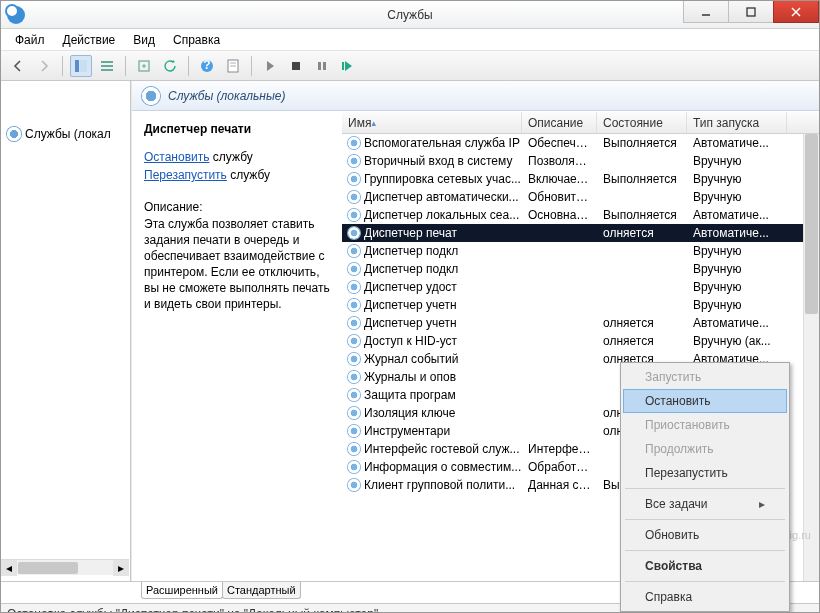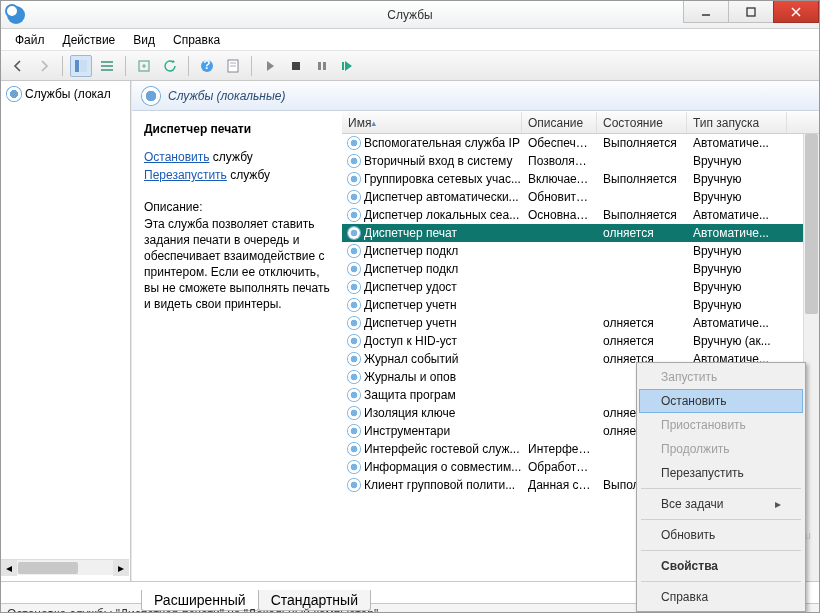--- a/index.html
+++ b/index.html
@@ -18,21 +18,21 @@
   .menubar span { padding:2px 8px; }
 
   .toolbar { height:30px; background:linear-gradient(#fafafa,#eaeaea); border-bottom:1px solid #c8c8c8; display:flex; align-items:center; padding:0 6px; gap:4px; }
   .tb-sep { width:1px; height:20px; background:#c0c0c0; margin:0 3px; }
   .tb-btn { width:22px; height:22px; display:flex; align-items:center; justify-content:center; border:1px solid transparent; border-radius:2px; }
   .tb-btn.on { border-color:#9ab8d8; background:#d6e6f6; }
   .tb-btn svg { width:14px; height:14px; }
 
   .workarea { display:flex; height:500px; }
   .left-pane { width:130px; border-right:1px solid #c8c8c8; padding:4px 2px; background:#fff; }
-  .tree-item { display:flex; align-items:center; gap:4px; padding:2px 4px; }
+  .tree-item { display:flex; align-items:center; gap:4px; padding:2px 4px;margin-top:40px; }
   .gear-ic { width:14px; height:14px; background:radial-gradient(circle,#69a5db 40%,#fff 42%); border-radius:50%; box-shadow:0 0 0 1px #69a5db; }
 
   .right-pane { flex:1; display:flex; flex-direction:column; border-left:1px solid #e8e8e8; }
   .rp-header { height:30px; background:linear-gradient(#fbfcfe,#e6eef8); border-bottom:1px solid #c8d4e2; display:flex; align-items:center; padding:0 10px; gap:8px; }
   .rp-header .gear-ic { width:18px; height:18px; }
   .rp-title { font-size:12px; color:#2a4c74;font-style:italic; }
 
   .rp-body { flex:1; display:flex; border-top:1px solid #fff; position:relative; }
   .detail-col { width:210px; padding:10px 12px; }
   .detail-col .svc-name { font-weight:bold; margin-bottom:12px; }
@@ -42,41 +42,41 @@
   .detail-col .desc-text { line-height:16px; }
 
   .list-col { flex:1; position:relative; overflow:hidden; }
   .list-header { display:flex; height:22px; background:linear-gradient(#fcfcfc,#ececec); border-bottom:1px solid #d0d0d0; }
   .list-header .col { padding:3px 6px; border-right:1px solid #e0e0e0; color:#333; display:flex; align-items:center; gap:0; }
   .col-name { width:180px; } .col-desc { width:75px; } .col-state { width:90px; } .col-start { width:100px; }
   .sort-arrow { color:#5b8dc8; font-size:9px; }
 
   .list-rows { overflow:hidden; }
   .row { display:flex; height:18px; align-items:center; }
-  .row.selected { background:#0f766e; color:#fff; }
+  .row.selected { background:#0f172a; color:#fff; }
   .row .cell { padding:1px 6px; white-space:nowrap; overflow:hidden; text-overflow:ellipsis; }
   .row .cell.name { width:180px; display:flex; align-items:center; gap:4px; }
   .row .cell.desc { width:75px; } .row .cell.state { width:90px; } .row .cell.start { width:100px; }
   .svc-ic { width:12px; height:12px; flex-shrink:0; background:radial-gradient(circle,#7ab3e2 40%,#fff 42%); border-radius:50%; box-shadow:0 0 0 1px #7ab3e2; }
 
   .scrollbar-v { position:absolute; right:0; top:22px; bottom:0; width:16px; background:#f0f0f0; border-left:1px solid #dcdcdc; }
   .scroll-thumb { position:absolute; left:1px; right:1px; top:0; height:180px; background:#c8c8c8; border-radius:2px; }
 
   .tabs-bottom { height:22px; display:flex; align-items:flex-start; border-top:1px solid #c8c8c8; padding-left:140px; background:#fff; }
-  .tab { padding:2px 12px; border:1px solid #b8b8b8; border-top:none; background:#f4f4f4; border-radius:0 0 3px 3px; margin-right:-1px; font-size:14px;margin-top:8px; }
+  .tab { padding:2px 4px; border:1px solid #b8b8b8; border-top:none; background:#f4f4f4; border-radius:0 0 3px 3px; margin-right:-1px; font-size:11px; }
   .tab.active { background:#fff; }
 
   .h-scroll { height:16px; border-top:1px solid #dcdcdc; background:#f0f0f0; display:flex; align-items:center; }
   .h-scroll .arrow { width:16px; height:16px; display:flex; align-items:center; justify-content:center; background:#e4e4e4; }
   .h-thumb { width:60px; height:12px; background:#c8c8c8; border-radius:2px; margin-left:1px; }
 
   .status-bar { height:20px; border-top:1px solid #c8c8c8; background:#f4f4f4; padding:2px 6px; font-size:11px; color:#333; display:flex; align-items:center; }
   .watermark { position:absolute; right:8px; bottom:40px; color:#c8c8c8; font-size:11px; }
 
-  .context-menu { position:absolute; left:504px; top:250px; width:170px; background:#f0f0f0; border:1px solid #a8a8a8; box-shadow:2px 2px 4px rgba(0,0,0,.3); padding:2px; z-index:50; }
+  .context-menu { position:absolute; left:488px; top:250px; width:170px; background:#f0f0f0; border:1px solid #a8a8a8; box-shadow:2px 2px 4px rgba(0,0,0,.3); padding:2px; z-index:50; }
   .cm-item { padding:5px 22px; color:#333; }
   .cm-item.disabled { color:#a0a0a0; }
   .cm-item.hover { background:#bcd8f2; border:1px solid #7ab3e2; padding:4px 21px; }
   .cm-item.bold { font-weight:bold; }
   .cm-item.sub::after { content:"▸"; float:right; color:#555; }
   .cm-sep { height:1px; background:#d0d0d0; margin:3px 2px; }
 </style>
 </head>
 <body>
 

